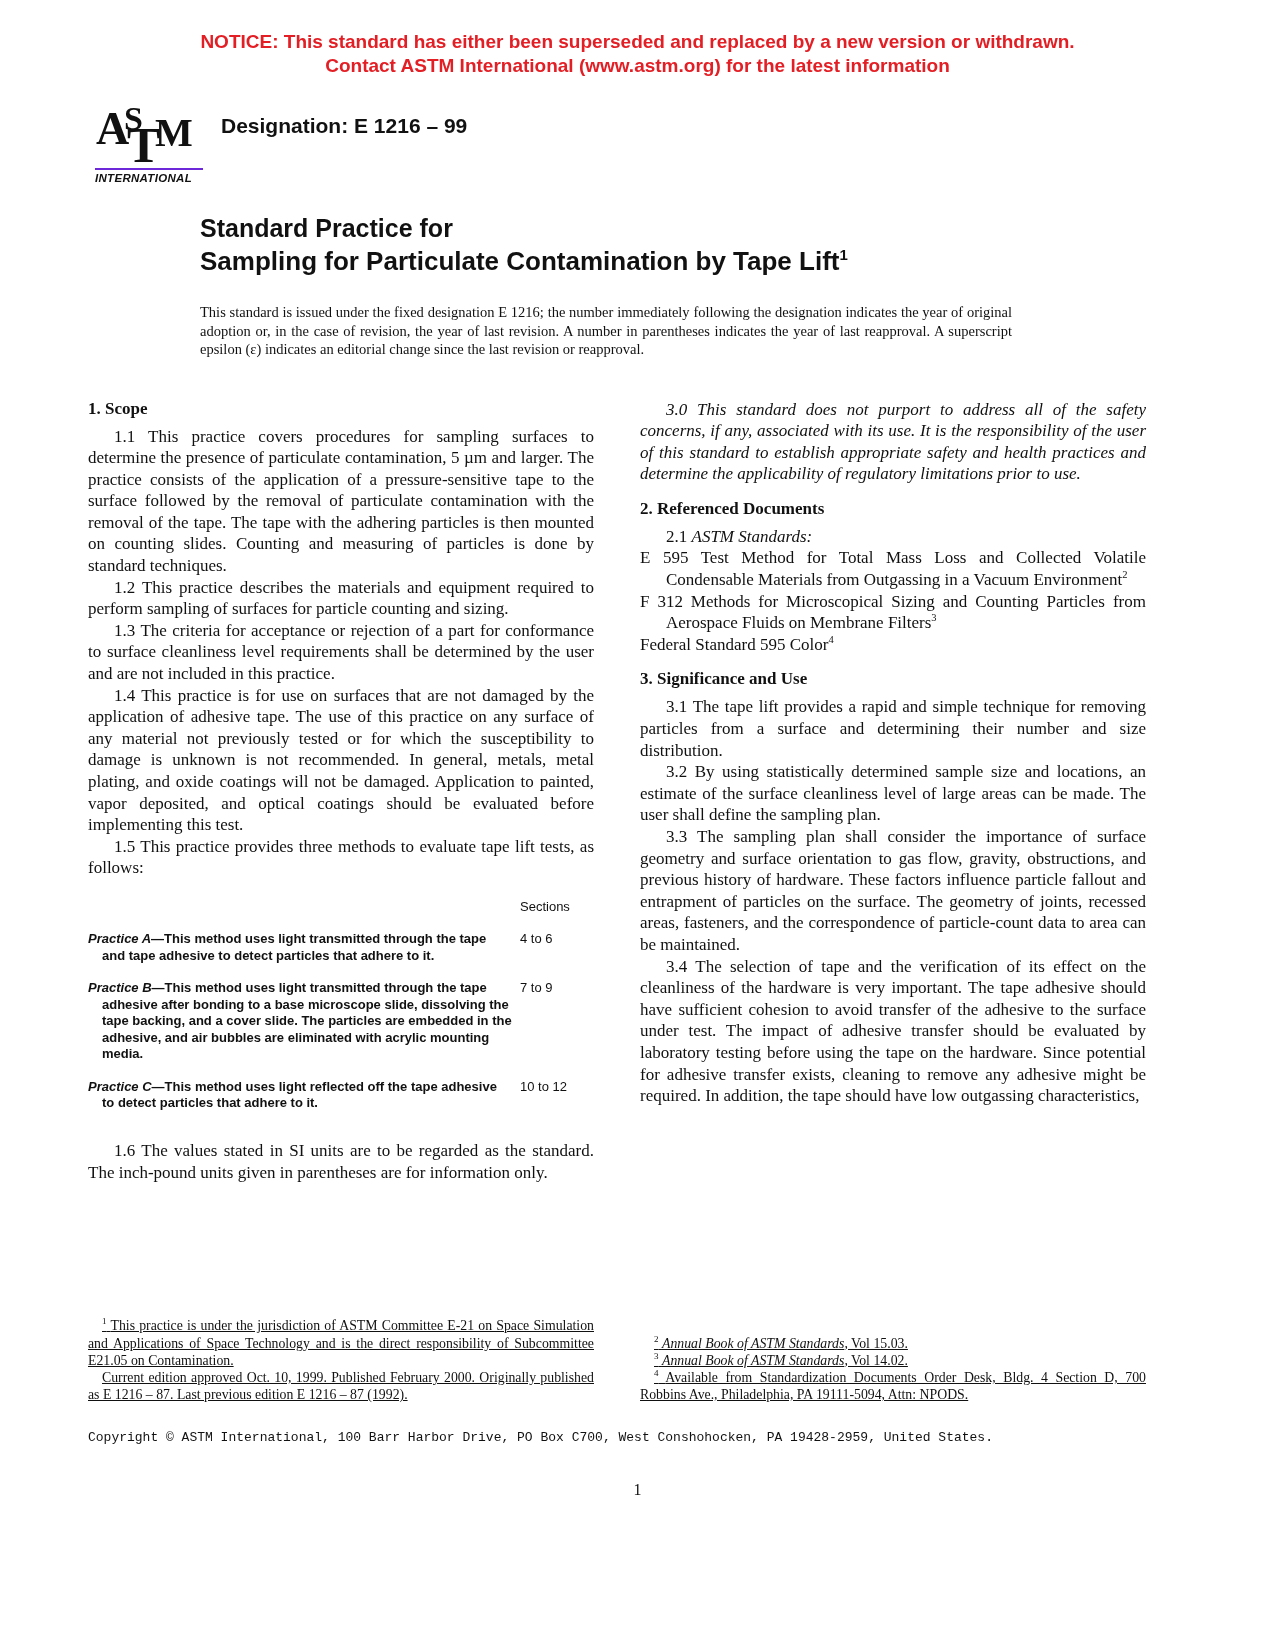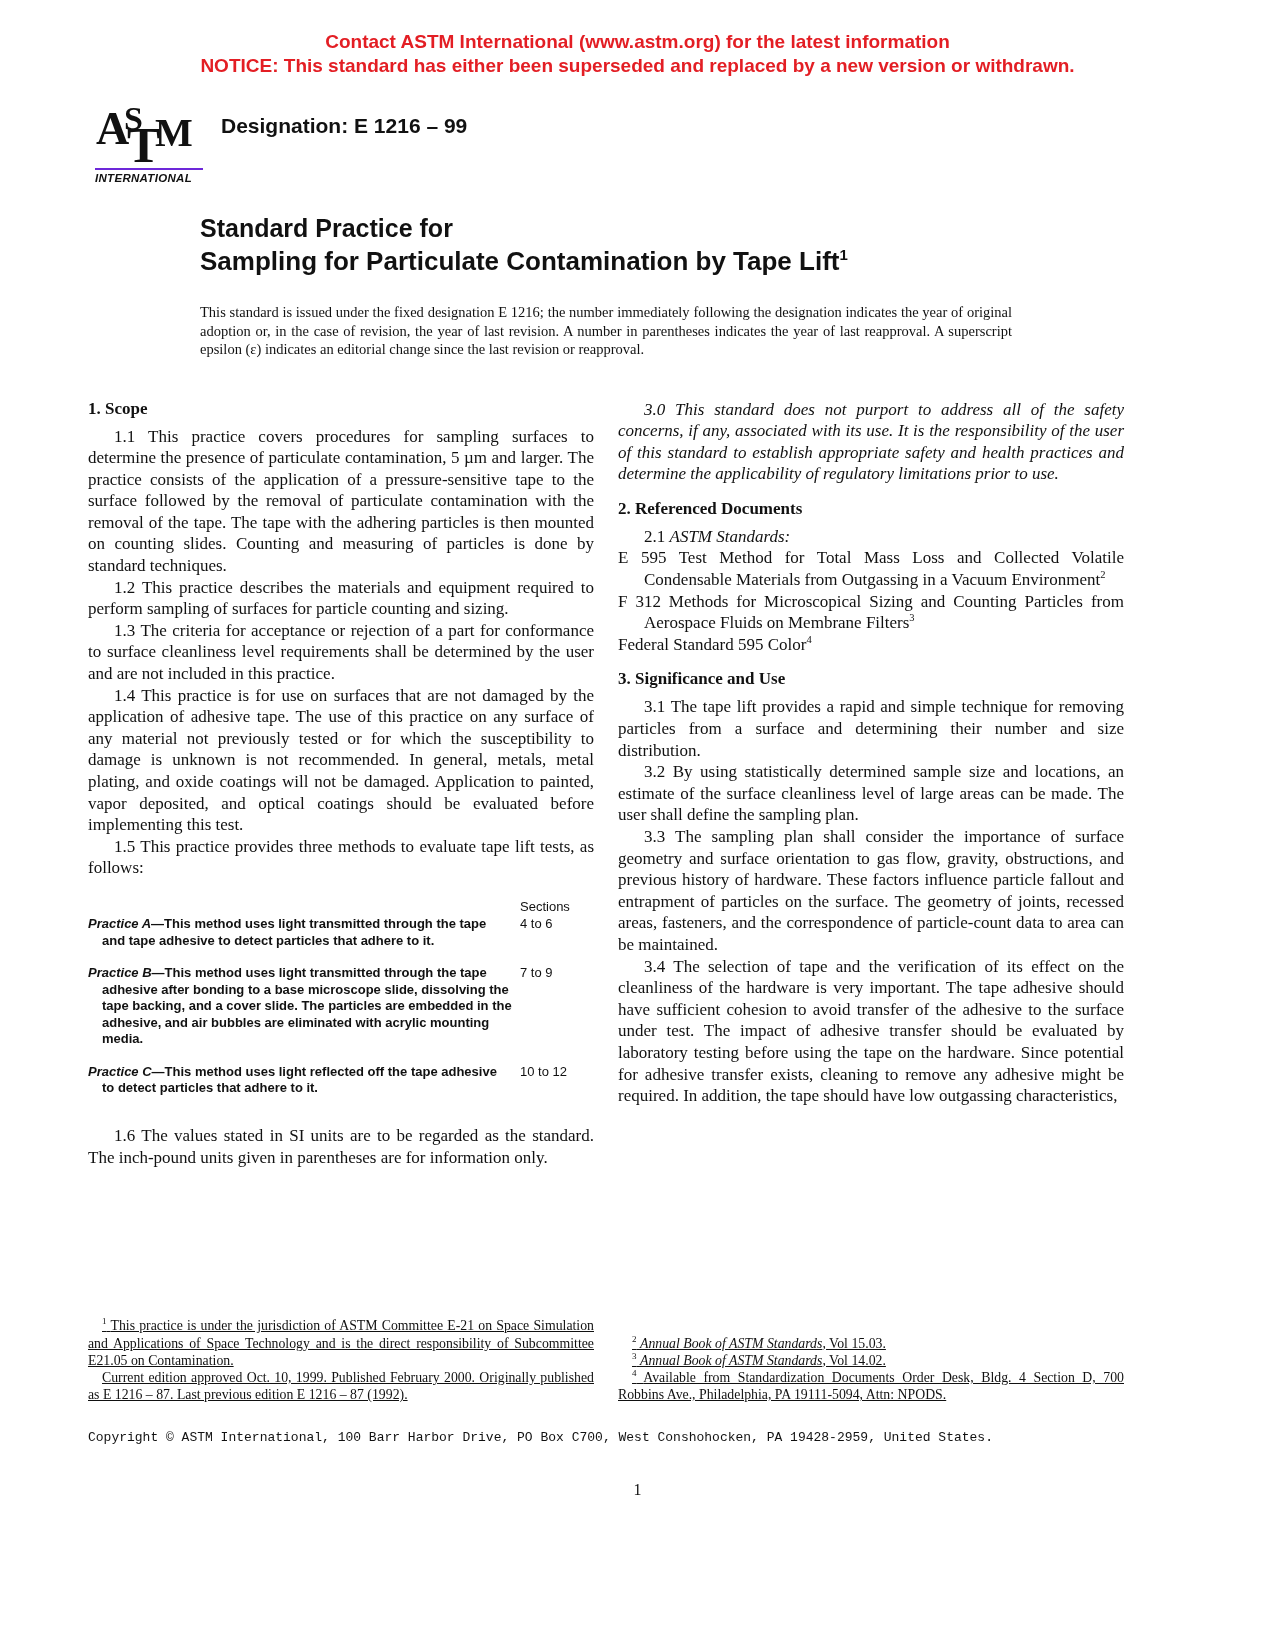--- a/index.html
+++ b/index.html
@@ -24,58 +24,58 @@
   
   .title-block { margin: 30px 0 0 200px; font-family: "Liberation Sans", sans-serif; font-weight: bold; }
   .title-line1 { font-size: 25px; }
   .title-line2 { font-size: 26px; margin-top: 3px; }
   .title-line2 sup { font-size: 15px; }
 
   
   .issuance { margin: 26px 0 0 200px; width: 812px; font-size: 14.5px; line-height: 18.5px; text-align: justify; }
 
   
-  .columns { display: flex; gap: 24px; margin: 40px 88px 0 88px; }
+  .columns { display: flex; gap: 46px; margin: 40px 88px 0 88px; }
   .col { width: 506px; min-height: 1005px; display: flex; flex-direction: column; }
   .col > :first-child { margin-top: 0; }
 
   .sec-heading { font-weight: bold; font-size: 17px; margin: 14px 0 7px 0; }
   p.body { font-size: 17px; line-height: 21.6px; text-align: justify; text-indent: 26px; }
   p.hang { font-size: 17px; line-height: 21.6px; text-align: justify; padding-left: 26px; text-indent: -26px; }
   p.flush { font-size: 17px; line-height: 21.6px; text-align: justify; }
   .italic { font-style: italic; }
   .safety-para { font-style: italic; }
   sup { font-size: 0.62em; vertical-align: super; line-height: 0; }
 
   
   .practice-table { font-family: "Liberation Sans", sans-serif; font-size: 13px; line-height: 16.5px;
                     margin: 20px 0 12px 0; }
-  .pt-header { display: flex; margin-bottom: 1px; }
+  .pt-header { display: flex; margin-bottom: 16px; }
   .pt-header span { margin-left: auto; width: 74px; }
   .pt-row { display: flex; margin-bottom: 16px; }
   .pt-desc { flex: 1; padding-left: 14px; text-indent: -14px; padding-right: 8px; font-weight: bold; }
   .pt-val { width: 74px; flex-shrink: 0; }
 
   
   .footnotes { margin-top: auto; font-size: 13.8px; line-height: 17.2px; text-align: justify; text-decoration: underline; }
   .footnotes p { text-indent: 14px; }
   .footnotes sup { font-size: 9px; }
 
   
   .copyright { margin: 26px 0 0 88px; font-family: Liberation Mono, monospace; font-size: 13px; }
   .page-num { text-align: center; margin-top: 36px; font-size: 16px; }
 </style>
 </head>
 <body>
 
 <div class="page">
 
   <div class="notice" style="color: rgb(227, 30, 36);">
+    <div>NOTICE: This standard has either been superseded and replaced by a new version or withdrawn.</div>
     <div>Contact ASTM International (www.astm.org) for the latest information</div>
-    <div>NOTICE: This standard has either been superseded and replaced by a new version or withdrawn.</div>
   </div>
 
   <div class="header">
     <div class="logo">
       <svg width="104" height="78" viewBox="0 0 104 78">
         <text x="1" y="52" style="font-size:46px">A</text>
         <text x="29" y="38" style="font-size:34px">S</text>
         <text x="32" y="70" style="font-size:50px">T</text>
         <text x="60" y="54" style="font-size:40px">M</text>
       </svg>

